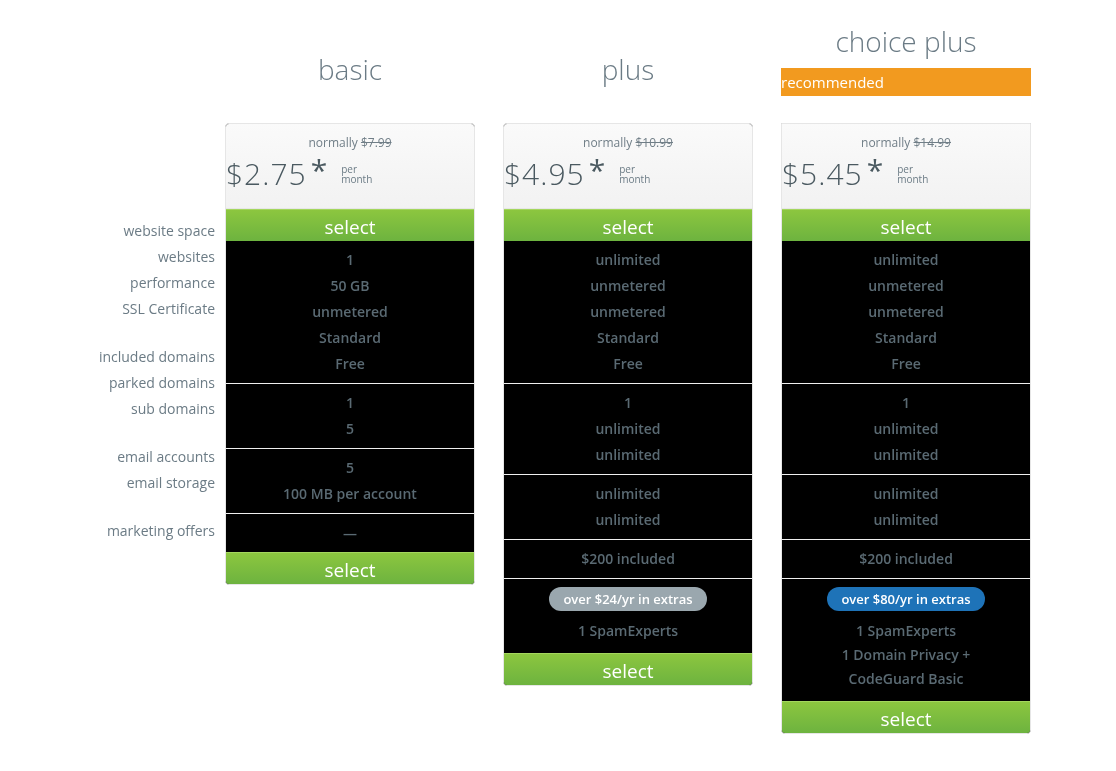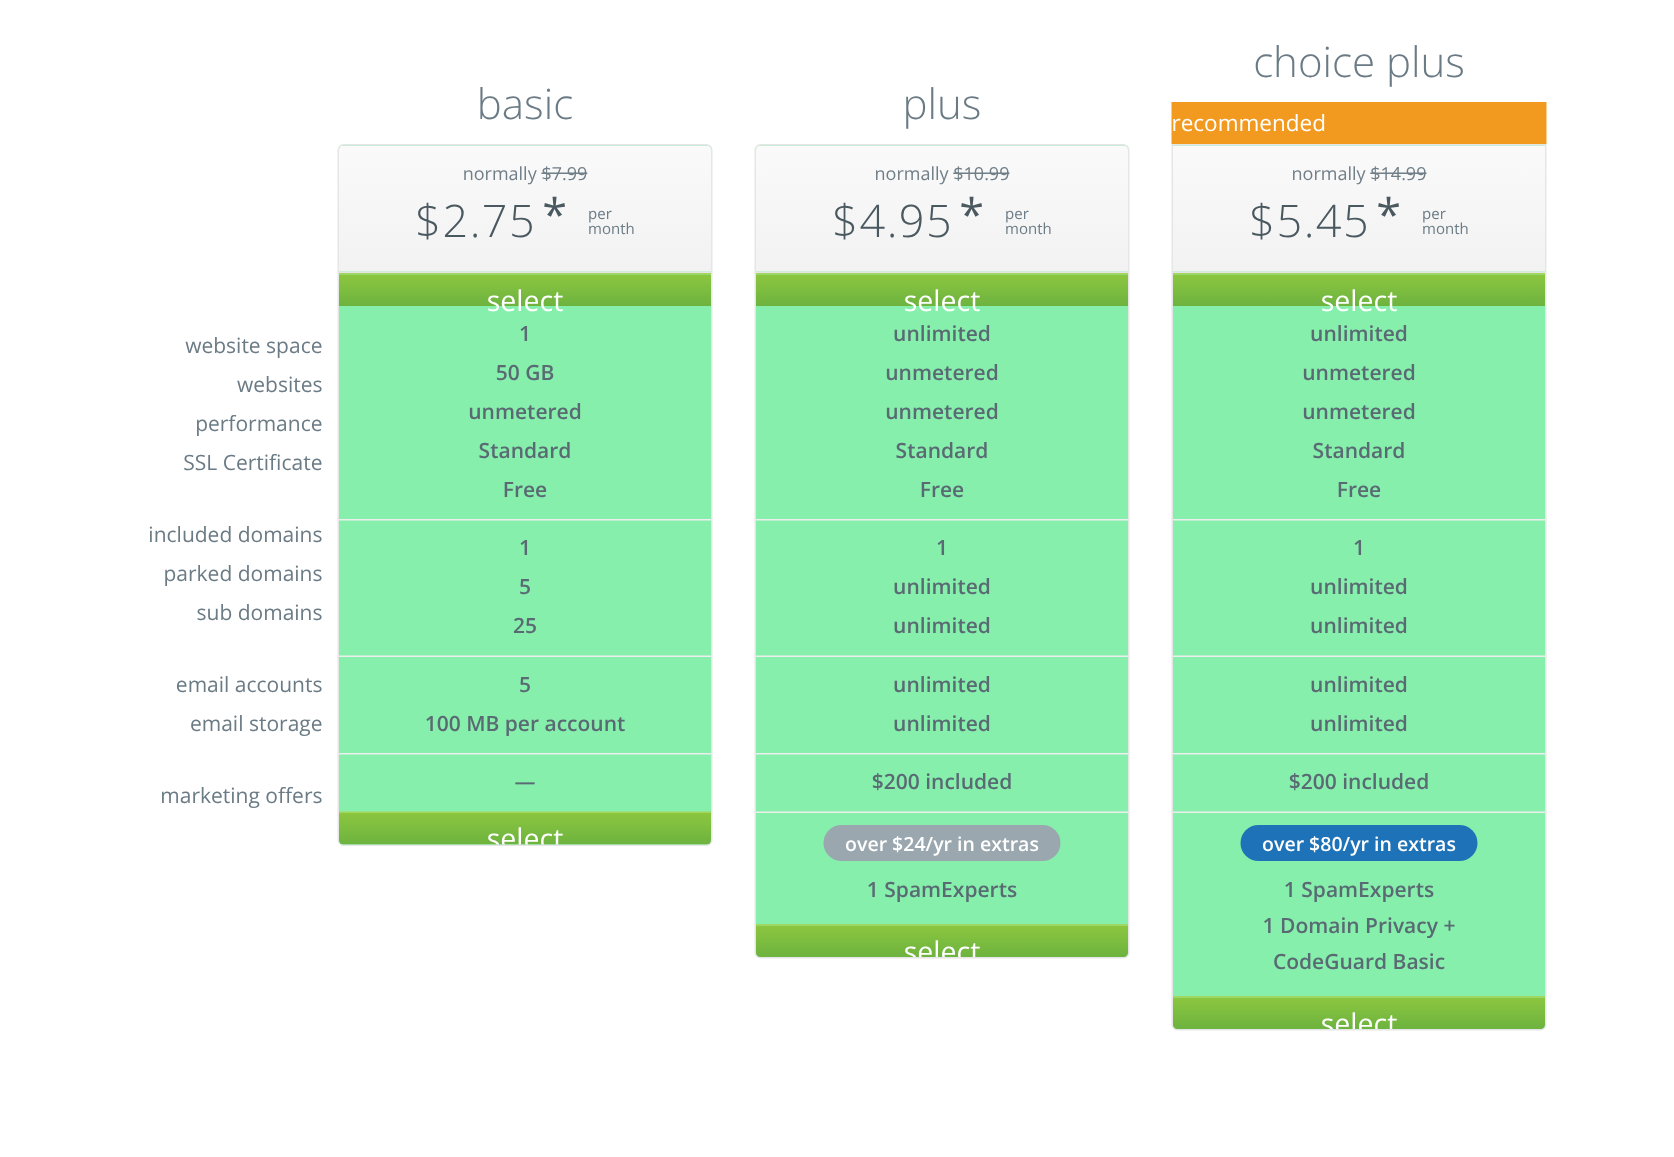--- a/index.html
+++ b/index.html
@@ -33,21 +33,22 @@
 
   .plans { display: flex; gap: 28px; }
 
   .card {
     width: 250px;
     border: 1px solid #e6e6e6;
     border-radius: 4px;
     overflow: hidden;
     display: flex;
     flex-direction: column;
-    background: #86efac;
+    background: #000000;
+    margin-top: 27px;
   }
   .plan-title {
     text-align: center;
     font-weight: 300;
     font-size: 28px;
     color: #6b7b85;
     height: 48px;
     line-height: 42px;
   }
   .ribbon-space { height: 28px; }
@@ -60,30 +61,30 @@
     font-size: 15px;
   }
   .pricebox {
     background: linear-gradient(#fafafa,#f2f2f2);
     text-align: center;
     padding: 10px 0 14px;
     border-bottom: 1px solid #e6e6e6;
   }
   .normally { font-size: 12px; color: #707e87; }
   .normally .strike { text-decoration: line-through; }
-  .priceline { display: flex; align-items: center; justify-content: center; gap:4px; margin-top:2px;}
+  .priceline { display: flex; align-items: center; gap:4px; margin-top:2px;}
   .amount { font-size: 30px; color: #4a5960; font-weight: 300; letter-spacing:1px;}
   .star { font-size: 30px; color:#4a5960; position:relative; top:-4px;}
   .permonth { font-size: 10px; line-height: 10px; color:#6b7b85; text-align:left;padding-left:10px; }
 
   .select-btn {
     background: linear-gradient(#8cc63f,#6db33f);
     color: #fff;
     text-align: center;
-    height: 22px;
+    height: 32px;
     line-height: 34px;
     font-size: 19px;
     cursor: pointer;
     border-top: 1px solid #a4d65e;
   }
 
   .vals { display:flex; flex-direction:column; }
   .vgroup { border-bottom: 1px solid #eee; padding: 6px 0; text-align:center;}
   .vgroup:last-of-type{border-bottom:none;}
   .vrow { height:26px; line-height:26px; font-size:14px; font-weight:600; color:#5a6a73;}
@@ -153,21 +154,20 @@
           <div class="vgroup">
             <div class="vrow">1</div>
             <div class="vrow">50 GB</div>
             <div class="vrow">unmetered</div>
             <div class="vrow">Standard</div>
             <div class="vrow">Free</div>
           </div>
           <div class="vgroup">
             <div class="vrow">1</div>
             <div class="vrow">5</div>
-            <div class="vrow">25</div>
           </div>
           <div class="vgroup">
             <div class="vrow">5</div>
             <div class="vrow">100 MB per account</div>
           </div>
           <div class="vgroup">
             <div class="vrow">—</div>
           </div>
         </div>
         <div class="select-btn">select</div>

